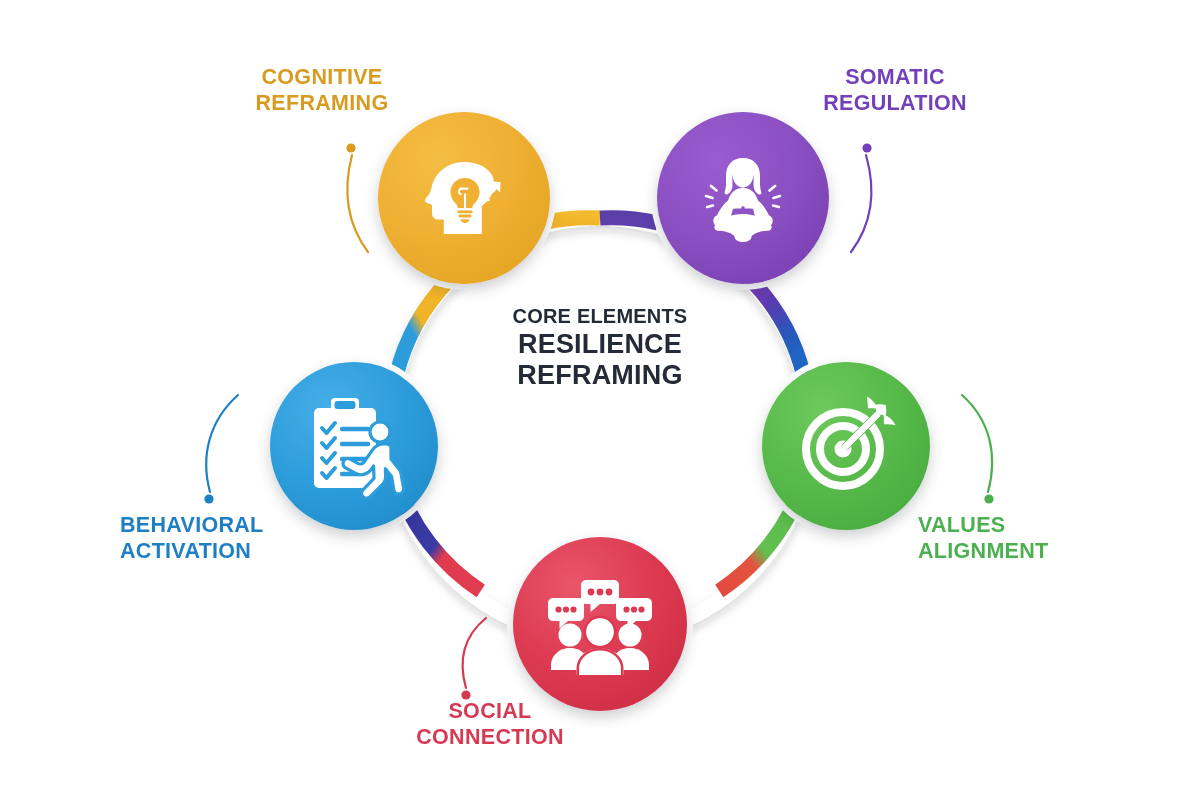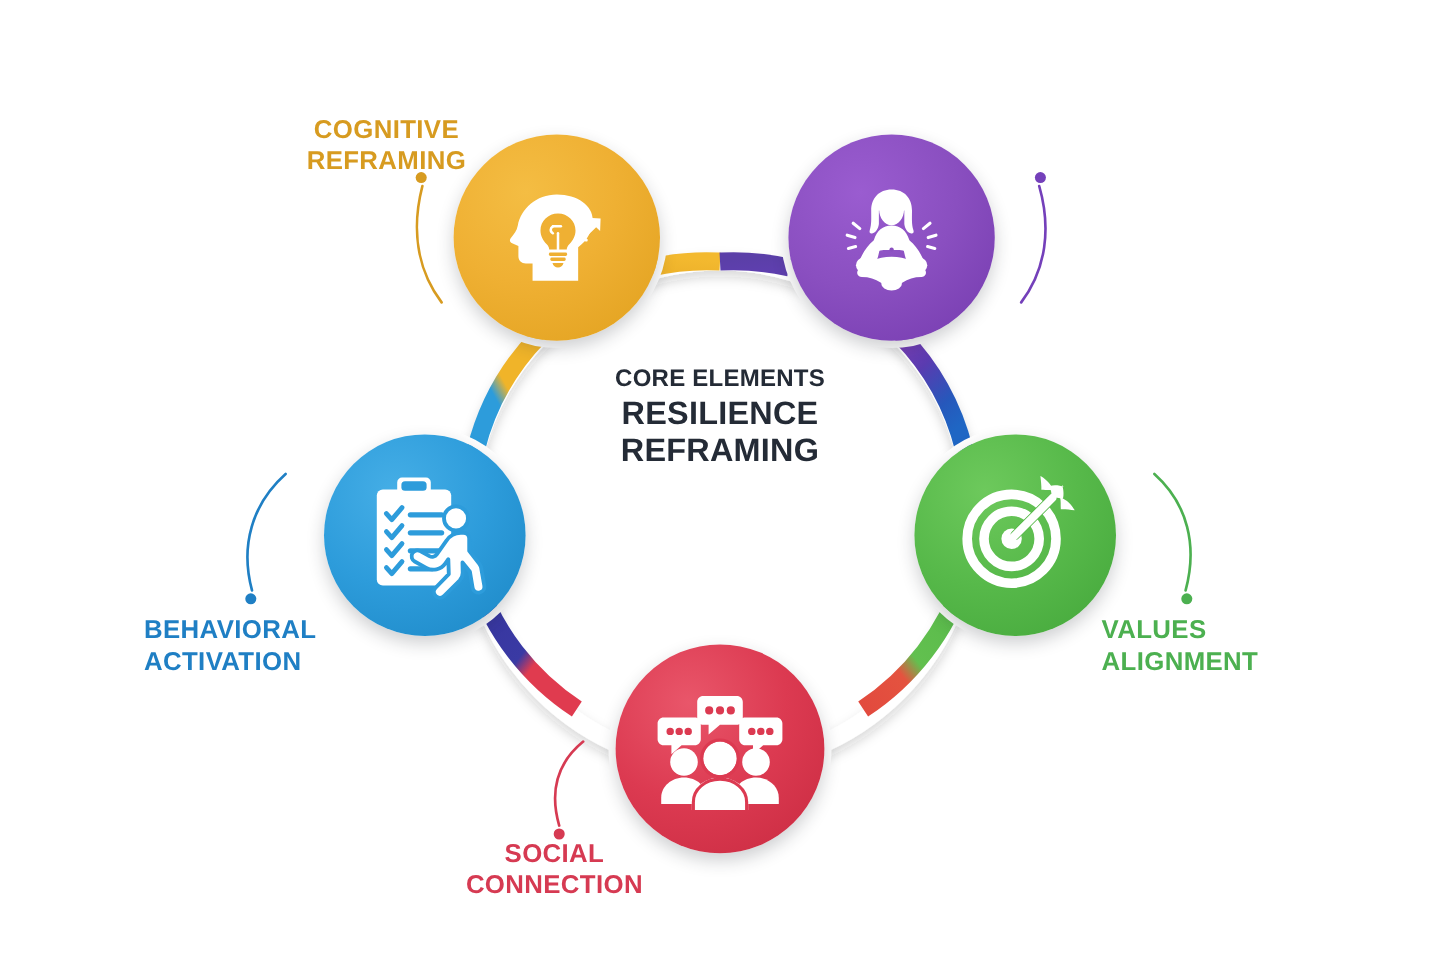--- a/index.html
+++ b/index.html
@@ -37,25 +37,25 @@
 
   .label{
     position:absolute;
     font-weight:bold;
     font-size:21.5px;
     line-height:1.22;
     letter-spacing:0.3px;
     white-space:pre-line;
     user-select:none;
   }
-  .lbl-cog{left:232px;top:64px;width:180px;text-align:center;color:#d79b20;margin-top:31px;}
+  .lbl-cog{left:232px;top:64px;width:180px;text-align:center;color:#d79b20;}
   .lbl-som{left:800px;top:64px;width:190px;text-align:center;color:#7440ba;}
   .lbl-val{left:918px;top:512px;width:170px;text-align:left;color:#4cb050;}
   .lbl-beh{left:120px;top:512px;width:190px;text-align:left;color:#1f7fc4;}
-  .lbl-soc{left:372px;top:698px;width:180px;text-align:center;color:#d63a52;}
+  .lbl-soc{left:400px;top:698px;width:180px;text-align:center;color:#d63a52;}
 </style>
 </head>
 <body>
 
 <div id="stage">
 
   <svg id="ringsvg" viewBox="0 0 1200 800">
     <defs>
       <linearGradient id="gAmberBlue" x1="1" y1="0" x2="0" y2="1">
         <stop offset="0%" stop-color="#f0b429"></stop>
@@ -317,20 +317,22 @@
   </div>
 
   <div class="center-title">
     <div class="tl1">CORE ELEMENTS</div>
     <div class="tl3">RESILIENCE</div>
     <div class="tl4">REFRAMING</div>
   </div>
 
   <div class="label lbl-cog">COGNITIVE
 REFRAMING</div>
+  <div class="label lbl-som">SOMATIC
+REGULATION</div>
   <div class="label lbl-val">VALUES
 ALIGNMENT</div>
   <div class="label lbl-soc">SOCIAL
 CONNECTION</div>
   <div class="label lbl-beh">BEHAVIORAL
 ACTIVATION</div>
 
 </div>
 
 </body></html>

